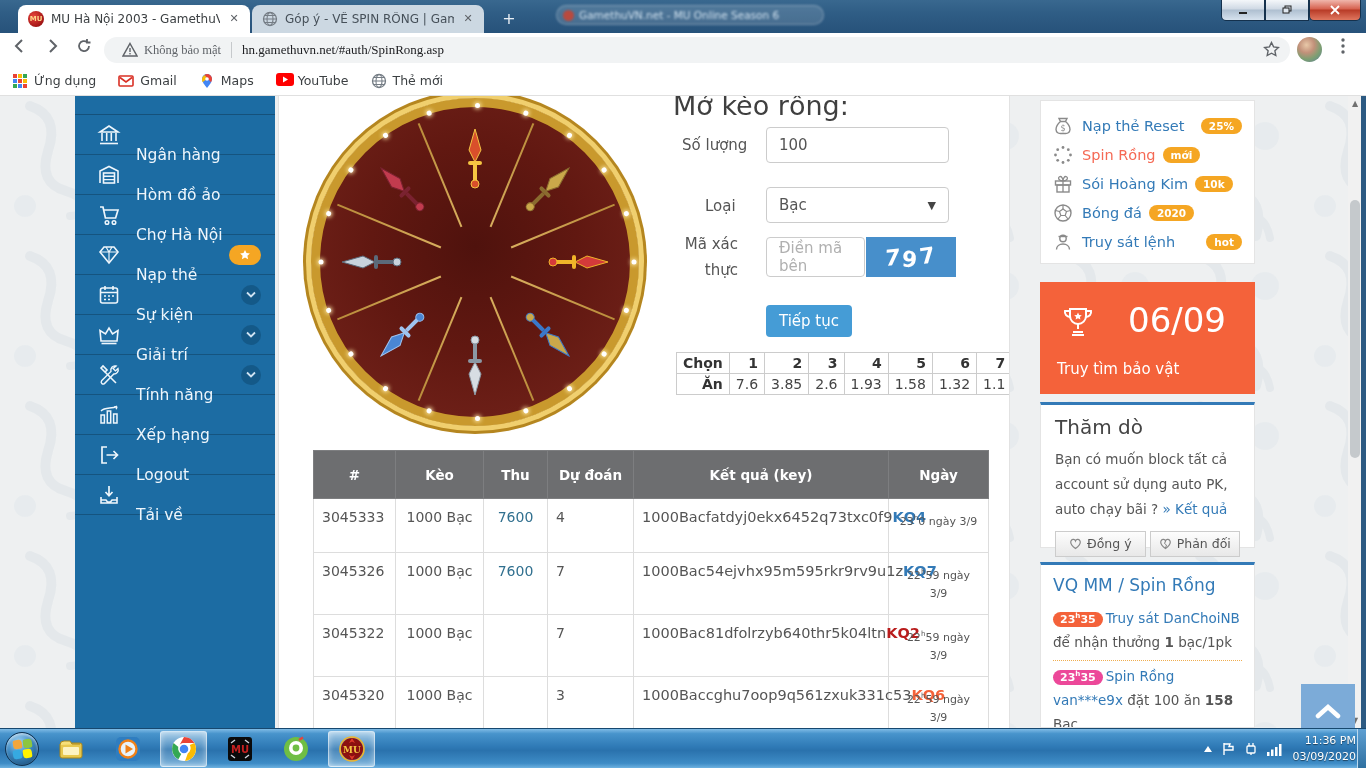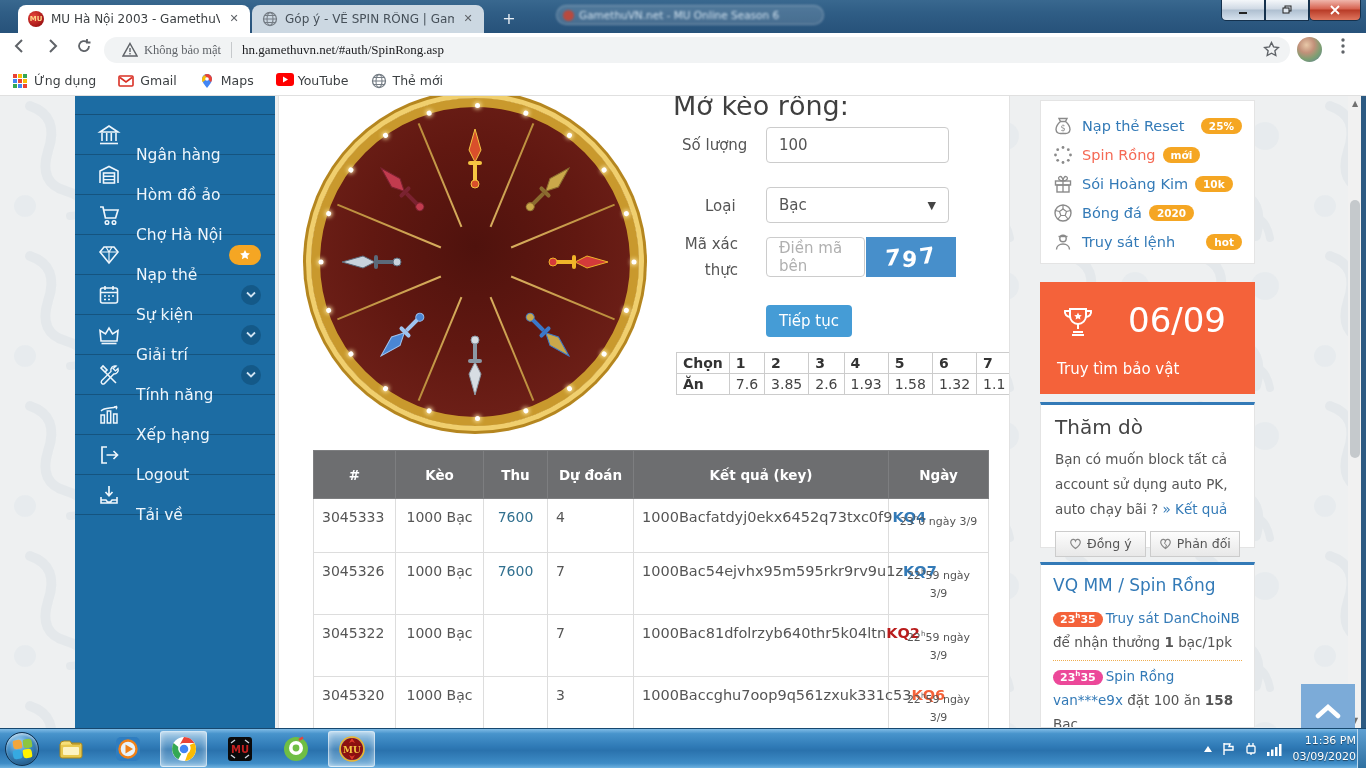--- a/index.html
+++ b/index.html
@@ -100,21 +100,21 @@
     color:#fff; display:flex; align-items:center; justify-content:center; font-weight:bold;
     font-size:22px; letter-spacing:2px; }
   #captcha-box span { display:inline-block; transform:rotate(-6deg) skewX(-8deg); }
   #captcha-box span:nth-child(2){ transform:rotate(5deg) translateY(2px); }
   #captcha-box span:nth-child(3){ transform:rotate(-8deg) translateY(-2px); }
   #submit-btn { position:absolute; left:487px; top:209px; width:86px; height:32px; background:#459cd6;
     color:#fff; border:none; border-radius:4px; font-size:15px; font-family:inherit; }
 
   
   #odds { position:absolute; left:397px; top:256px; border-collapse:collapse; }
-  #odds td { border:1px solid #ccc; font-size:14px; color:#444; text-align:left; height:21px; padding:0 6px; }
+  #odds td { border:1px solid #ccc; font-size:14px; color:#444; text-align:right; height:21px; padding:0 6px; }
   #odds td.lab { width:78px; font-weight:bold; color:#333; }
   #odds tr:first-child td { font-weight:bold; color:#333; }
   #odds td.num { min-width:30px; }
 
   
   #histtable { position:absolute; left:34px; top:354px; width:675px; border-collapse:collapse; table-layout:fixed; }
   #histtable th { background:#6d6e70; color:#fff; font-size:13.5px; font-weight:bold;
     border:1px solid #7d7e80; padding:6px 4px; height:48px; }
   #histtable td { border:1px solid #ddd; font-size:14px; color:#555; vertical-align:top; padding:10px 8px; height:54px; }
   #histtable td.c { text-align:center; padding-left:2px; padding-right:2px; }

